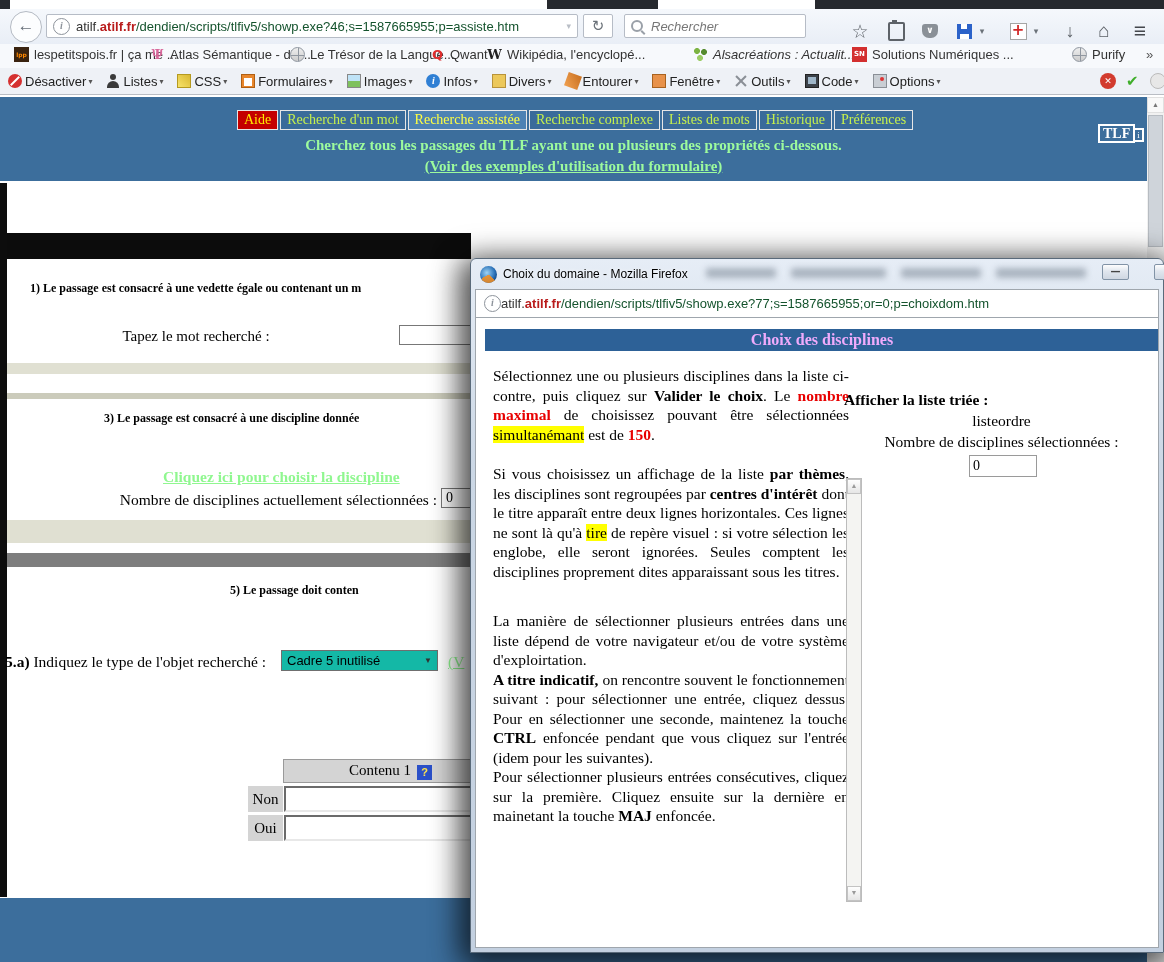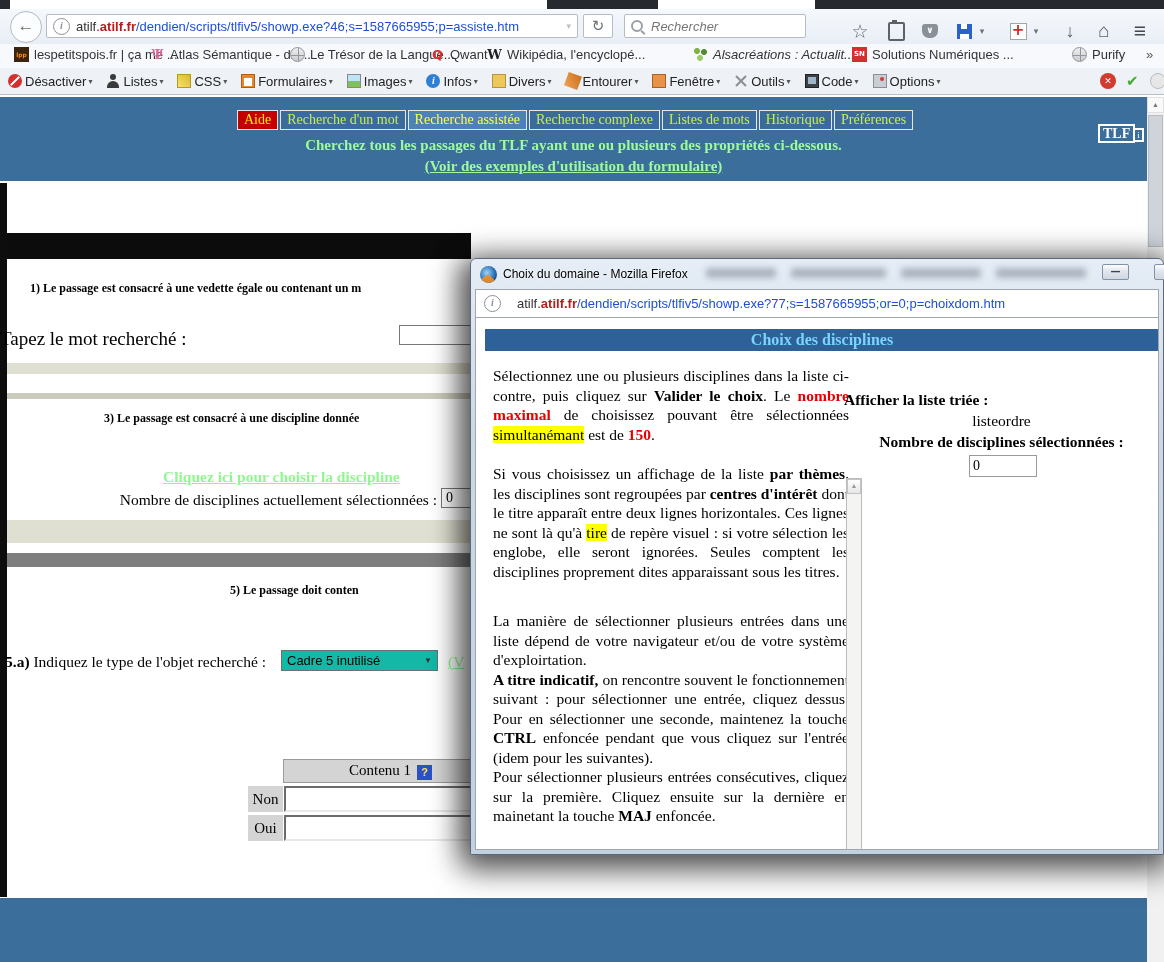--- a/index.html
+++ b/index.html
@@ -14,21 +14,21 @@
   .back{position:absolute;left:10px;top:2px;width:30px;height:30px;border-radius:50%;background:#fcfdfe;
         border:1px solid #b4bac3;color:#68707a;text-align:center;line-height:28px;font-size:17px;}
   .back::before{content:"←";}
   .urlbar{position:absolute;left:46px;top:5px;width:532px;height:24px;background:#fff;border:1px solid #b6bcc6;
           border-radius:2px;display:flex;align-items:center;padding:0 6px;gap:6px;box-sizing:border-box;}
   .ic-info{width:15px;height:15px;border-radius:50%;border:1px solid #8d939b;color:#8d939b;
            font:italic bold 10px/14px "Liberation Serif",serif;text-align:center;flex:0 0 auto;}
   .ic-info::before{content:"i";}
   .url-main{flex:1;font-size:13px;color:#333;white-space:nowrap;overflow:hidden;}
   .url-main b{color:#b91c1c;}
-  .url-main .path{color:#1d4ed8;}
+  .url-main .path{color:#14532d;}
   .url-caret{color:#b9bec6;font-size:9px;}
   .reload{position:absolute;left:583px;top:5px;width:30px;height:24px;background:#fff;border:1px solid #b6bcc6;
           border-radius:2px;color:#6a7178;text-align:center;line-height:22px;font-size:15px;box-sizing:border-box;}
   .reload::before{content:"↻";}
   .searchbox{position:absolute;left:624px;top:5px;width:182px;height:24px;background:#fff;border:1px solid #b6bcc6;
              border-radius:2px;display:flex;align-items:center;padding:0 6px;box-sizing:border-box;}
   .mag{width:8px;height:8px;border:2px solid #9aa0a8;border-radius:50%;position:relative;margin-right:6px;flex:0 0 auto;}
   .mag::after{content:"";position:absolute;width:2px;height:5px;background:#9aa0a8;transform:rotate(-45deg);left:9px;top:8px;}
   .search-input{border:none;outline:none;flex:1;font-size:13px;color:#555;background:transparent;width:100%;}
   .search-input::placeholder{font-style:italic;color:#777;}
@@ -124,21 +124,21 @@
              font-family:"Liberation Serif","DejaVu Serif",serif;color:#000;}
   .band{position:absolute;left:0;width:474px;}
   .b-black{top:52px;height:26px;background:#0c0c0c;}
   .b-beige1{left:7px;top:182px;height:11px;background:#e0e0d2;}
   .b-thin{left:7px;top:212px;height:6px;background:#cbcbbb;}
   .b-beige2{left:7px;top:339px;height:23px;background:#e0e0d2;}
   .b-gray{top:372px;height:14px;background:#7e7e7e;}
   .lstrip{position:absolute;left:0;top:2px;width:7px;height:714px;background:#0d0d0d;}
   .s-title{position:absolute;font-weight:bold;font-size:12px;white-space:nowrap;}
   .s1-title{left:30px;top:100px;}
-  .word-label{position:absolute;left:0;top:147px;width:392px;text-align:left;font-size:19px;}
+  .word-label{position:absolute;left:0;top:147px;width:392px;text-align:center;font-size:15px;}
   .word-input{position:absolute;left:399px;top:144px;width:75px;height:20px;border:1px solid #777;box-sizing:border-box;}
   .s3-title{left:104px;top:230px;}
   .s3-link{position:absolute;left:163px;top:287px;font-weight:bold;font-size:15.5px;color:#90f790;
            text-decoration:underline;cursor:pointer;white-space:nowrap;}
   .s3-label{position:absolute;left:0;top:310px;width:437px;text-align:right;font-size:15.5px;}
   .s3-input{position:absolute;left:441px;top:307px;width:60px;height:20px;border:1px solid #777;
             font:14px "Liberation Serif",serif;padding-left:4px;box-sizing:border-box;}
   .s5-title{left:230px;top:402px;}
   .s5a{position:absolute;left:5px;top:472px;font-size:15.5px;white-space:nowrap;}
   .sel5{position:absolute;left:281px;top:469px;width:157px;height:21px;background:#14b8a6;border:1px solid #6f6f6f;
@@ -158,52 +158,52 @@
   .tinput{width:215px;height:26px;border:2px solid;border-color:#6b6b6b #e8e8e8 #e8e8e8 #6b6b6b;box-sizing:border-box;margin-left:1px;}
   .footer{position:absolute;left:0;top:898px;width:1147px;height:64px;background:#3c6e9c;}
 
   .main-scrollbar{position:absolute;left:1147px;top:97px;width:17px;height:865px;background:#f1f1f1;}
   .msb-up{position:absolute;top:0;left:0;right:0;height:16px;background:#f9f9f9;border:1px solid #e0e0e0;
           color:#777;font-size:7px;line-height:14px;text-align:center;box-sizing:border-box;}
   .msb-up::before{content:"▲";}
   .msb-thumb{position:absolute;left:1px;top:18px;width:15px;height:132px;background:#cfd4da;border:1px solid #b7bcc2;box-sizing:border-box;}
 
   
-  .popup{position:absolute;left:470px;top:258px;width:694px;height:597px;z-index:10;box-sizing:border-box;
+  .popup{position:absolute;left:470px;top:258px;width:694px;height:695px;z-index:10;box-sizing:border-box;
          background:linear-gradient(180deg,#e6edf6,#cbd7e5 30%,#c3d0e0);
          border:1px solid #5a6a7a;border-radius:6px 6px 0 0;
          box-shadow:0 8px 30px 8px rgba(0,0,0,.55),-10px 4px 28px rgba(0,0,0,.35);}
   .p-titlebar{position:absolute;left:0;top:0;right:0;height:30px;}
   .ff-icon{position:absolute;left:9px;top:7px;width:17px;height:17px;border-radius:50%;overflow:hidden;
            background:radial-gradient(circle at 40% 40%,#9fd4f5 0%,#2a71b8 55%,#14447e 80%);}
   .ff-icon::after{content:"";position:absolute;inset:-2px;background:conic-gradient(from 130deg,#f78f1e 0 110deg,transparent 110deg);opacity:.85;}
   .p-title{position:absolute;left:32px;top:8px;font-size:12px;color:#000;text-shadow:0 0 4px rgba(255,255,255,.95);white-space:nowrap;}
   .smudge{position:absolute;top:9px;height:10px;background:#6f7c8a;opacity:.5;filter:blur(3px);border-radius:2px;}
   .win-btn{position:absolute;top:5px;width:27px;height:16px;background:linear-gradient(#fdfdfd,#e0e6ee 45%,#cfd7e2);
            border:1px solid #8193a6;border-radius:2px;color:#444;font:bold 10px/13px "DejaVu Sans",sans-serif;
            text-align:center;box-sizing:border-box;}
   .win-min{right:34px;}
   .win-min::before{content:"—";}
   .win-part{right:-18px;}
   .p-urlrow{position:absolute;left:4px;right:4px;top:30px;height:29px;background:#fff;border:1px solid #9fa6ad;
-            display:flex;align-items:center;gap:16px;padding:0 8px;box-sizing:border-box;}
+            display:flex;align-items:center;gap:0;padding:0 8px;box-sizing:border-box;}
   .p-content{position:absolute;left:4px;right:4px;top:59px;bottom:4px;background:#fff;border:1px solid #9fa6ad;
              border-top:none;overflow:hidden;font-family:"Liberation Serif","DejaVu Serif",serif;color:#000;}
-  .p-header{position:absolute;left:9px;top:11px;width:674px;height:22px;background:#2d6197;color:#7dd3fc;
+  .p-header{position:absolute;left:9px;top:11px;width:674px;height:22px;background:#2d6197;color:#f0abfc;
             text-align:center;font:bold 16px/22px "Liberation Serif","DejaVu Serif",serif;}
   .p-text{position:absolute;left:17px;top:48px;width:356px;font-size:15.5px;line-height:19.5px;text-align:justify;}
   .p-text p{margin:0 0 20px;}
   .p-text p.p2{margin-bottom:30px;}
   .p-text .cpart{margin:0;}
   .red{color:#e80000;}
   .hl{background:#ffff00;}
   .p-right{position:absolute;left:368px;top:73px;width:315px;font-size:15.5px;}
   .pr-sorted{font-weight:bold;}
   .pr-value{text-align:center;margin-top:3px;}
-  .pr-count{font-weight:bold;text-align:center;margin-top:3px;}
+  .pr-count{font-weight:normal;text-align:center;margin-top:3px;}
   .pr-input{display:block;margin:4px 0 0 125px;width:60px;height:18px;border:1px solid #9a9a9a;
             font:14px "Liberation Serif",serif;padding:1px 3px;}
   .p-scrollbar{position:absolute;left:370px;top:160px;width:16px;height:424px;background:#f4f4f2;border:1px solid #bcbcbc;box-sizing:border-box;}
   .sbb{position:absolute;left:0;right:0;height:15px;background:linear-gradient(#fefefe,#e6e6e6);border:1px solid #c3c3c3;
        color:#9a9a9a;font-size:7px;line-height:13px;text-align:center;box-sizing:border-box;}
   .sbb.up{top:0;} .sbb.up::before{content:"▲";}
   .sbb.down{bottom:0;} .sbb.down::before{content:"▼";}
   .p-buttons{position:absolute;left:57px;top:581px;display:flex;gap:10px;}
   .p-buttons button{height:26px;padding:0 13px;font:13px "Liberation Sans",sans-serif;color:#000;
                     background:linear-gradient(#f7f7f7,#e2e2e2);border:1px solid #8a8a8a;border-radius:3px;cursor:pointer;}

